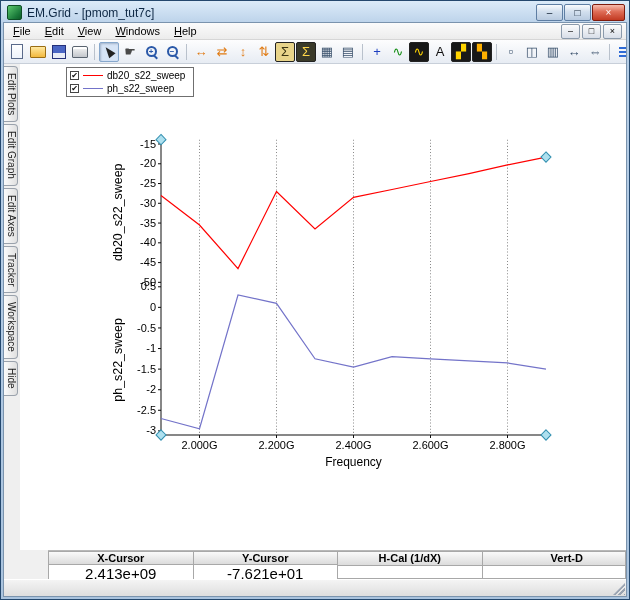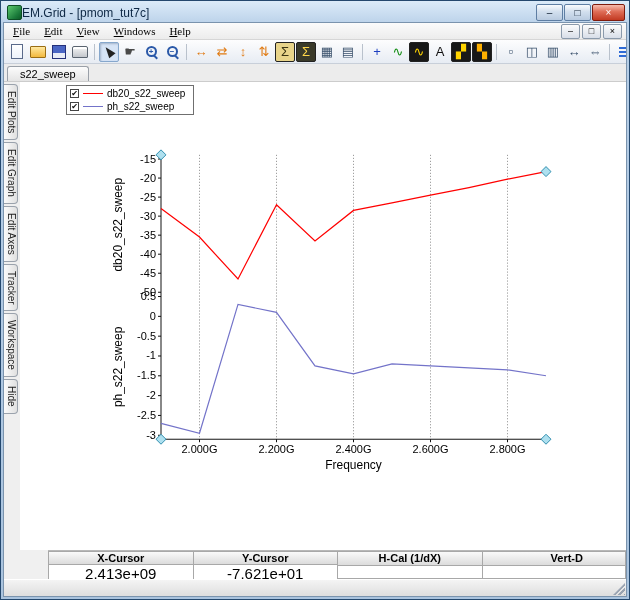--- a/index.html
+++ b/index.html
@@ -2,35 +2,35 @@
 <html><head>
 <meta charset="utf-8">
 <style>
   html,body{margin:0;padding:0;}
   body{width:630px;height:600px;font-family:"Liberation Sans",sans-serif;font-size:11px;color:#000;background:#9ab4cc;}
 
   .window{width:630px;height:600px;box-sizing:border-box;border:1px solid #24486e;
     background:linear-gradient(180deg,#dcebf9,#b6cee7 26px,#a9c3de);padding:2px;display:flex;flex-direction:column;}
 
   
-  .titlebar{height:19px;display:flex;align-items:center;padding:0 2px 0 4px;flex:none;}
+  .titlebar{height:19px;display:flex;align-items:center;gap:5px;padding:0 2px 0 4px;flex:none;}
   .app-icon{width:13px;height:13px;border:1px solid #0d4d24;border-radius:2px;flex:none;
     background:linear-gradient(135deg,#5cc86e,#1a7a3a 70%,#0e5a28);}
   .title{flex:1;font-size:12px;color:#0d2744;white-space:nowrap;overflow:hidden;}
   .winbtns{display:flex;gap:1px;flex:none;}
   .wbtn{width:25px;height:15px;border:1px solid #5e7ea3;border-radius:2px;font-size:10px;line-height:1;
     background:linear-gradient(#f9fbfd,#d2dfee 45%,#b9cbe0);display:flex;align-items:center;justify-content:center;color:#123;}
   .wbtn.close{width:31px;background:linear-gradient(#f7bcae,#de6c56 45%,#c23a22);border-color:#7e1a0c;color:#fff;}
 
   .client{flex:1;display:flex;flex-direction:column;background:#f0f0f0;border:1px solid #7a93ad;min-height:0;}
 
   
   .menubar{height:16px;flex:none;background:linear-gradient(#fbfbfb,#ececec);border-bottom:1px solid #d6d6d6;
     display:flex;align-items:center;padding:0 2px;}
-  .menu-item{padding:1px 7px;cursor:default;font-family:Liberation Serif, serif;}
+  .menu-item{padding:1px 7px;cursor:default;}
   .menu-item u{text-decoration:underline;}
   .mdi{margin-left:auto;display:flex;gap:2px;padding-right:2px;}
   .mdibtn{width:17px;height:13px;border:1px solid #8b9aab;border-radius:2px;font-size:9px;line-height:1;
     background:linear-gradient(#fcfcfc,#d8dee8);display:flex;align-items:center;justify-content:center;}
 
   
   .toolbar{height:23px;flex:none;display:flex;align-items:center;background:linear-gradient(#fdfdfe,#e7ecf3);
     border-bottom:1px solid #c8cfd9;padding:0 3px;gap:1px;overflow:hidden;}
   .tbtn{min-width:20px;height:20px;box-sizing:border-box;display:flex;align-items:center;justify-content:center;
     border:1px solid transparent;border-radius:2px;font-size:13px;flex:none;}
@@ -193,23 +193,20 @@
         <div class="tbtn">
           <span style="color: rgb(57, 80, 107);">↔</span>
         </div>
         <div class="tbtn">
           <span style="color: rgb(57, 80, 107);">⇔</span>
         </div>
         <div class="tsep"></div>
         <div class="tbtn icon-layout"></div>
       </div>
 
-    <div class="tabbar">
-      <div class="tab">s22_sweep</div>
-    </div>
 
     <div class="main">
       <div class="side-tabs" id="side-tabs">
           <div class="stab">
             <span>Edit Plots</span>
           </div>
           <div class="stab">
             <span>Edit Graph</span>
           </div>
           <div class="stab">

